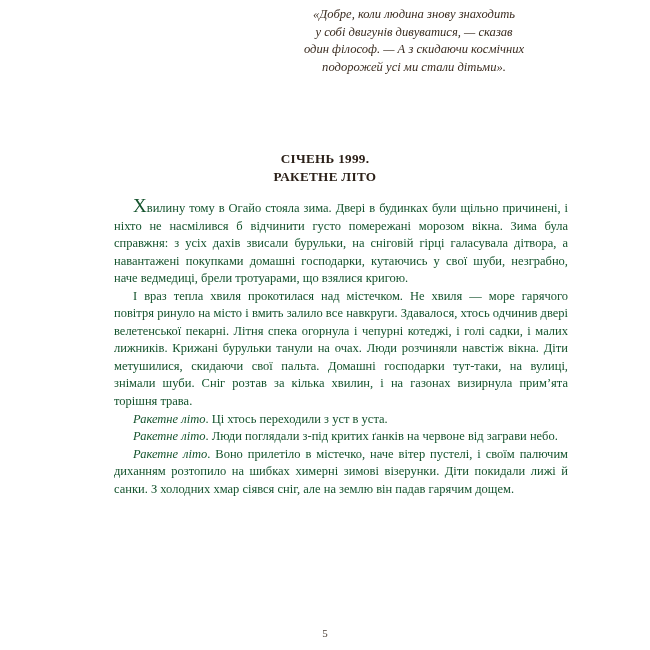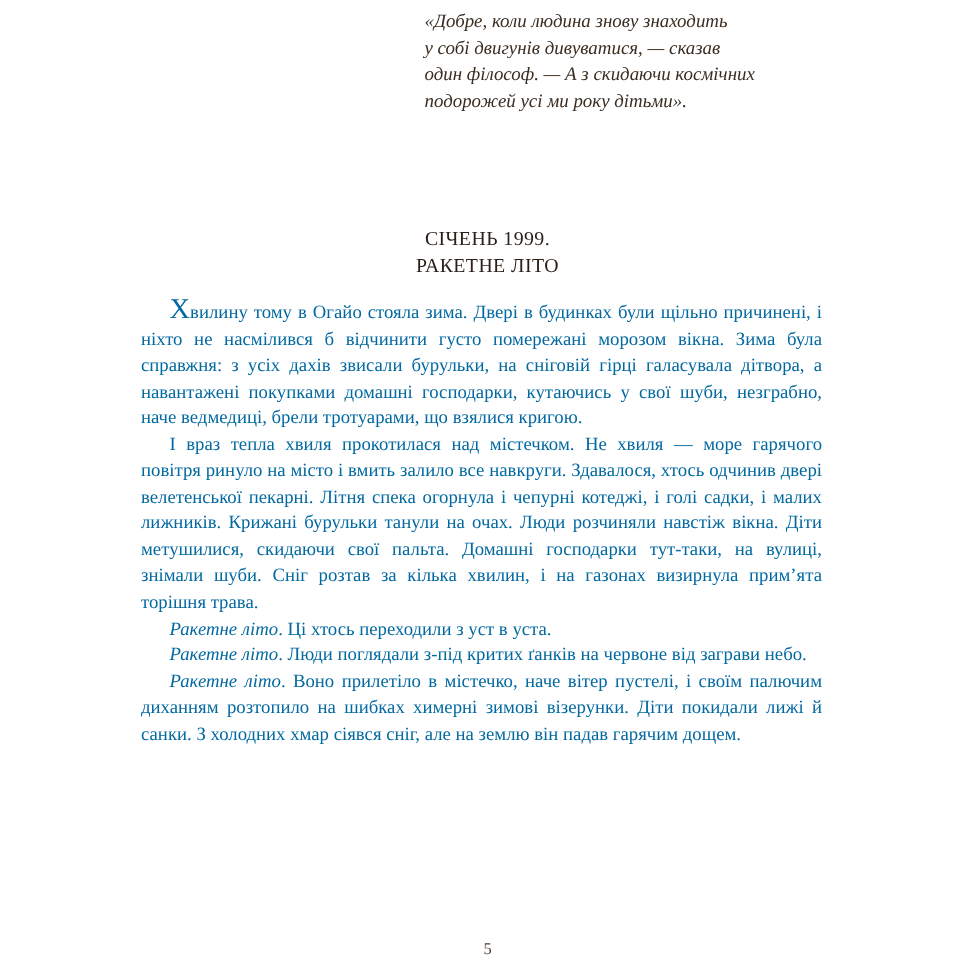--- a/index.html
+++ b/index.html
@@ -25,55 +25,55 @@
 
   
   .epigraph {
     position: absolute;
     left: 283px;
     top: 6px;
     width: 262px;
     font-style: italic;
     font-size: 12.6px;
     line-height: 17.6px;
-    text-align: left;
+    text-align: center;
     color: #3a2c20;
   }
   .epigraph p {
     margin: 0;
   }
 
   
   .chapter-heading {
     position: absolute;
     left: 0;
     top: 150px;
     width: 650px;
     text-align: center;
-    font-weight: normal;
+    font-weight: bold;
     font-size: 13.2px;
     line-height: 17.5px;
     letter-spacing: 0.3px;
     color: #2b2018;
   }
   .chapter-heading .line {
     display: block;
   }
 
   
   .body-text {
     position: absolute;
-    left: 94px;
+    left: 114px;
     top: 200px;
     width: 454px;
     font-size: 12.5px;
     line-height: 17.55px;
     text-align: justify;
     text-justify: inter-word;
-    color: #0369a1;
+    color: #14532d;
     hyphens: manual;
   }
   .body-text p {
     margin: 0;
     text-indent: 19px;
   }
   .initial-cap {
     font-size: 19px;
     line-height: 0;
     font-weight: normal;
@@ -96,21 +96,21 @@
 </style>
 </head>
 <body>
 
 <div class="page">
 
   <div class="epigraph">
     <p>«Добре, коли людина знову знаходить</p>
     <p>у собі двигунів дивуватися, — сказав</p>
     <p>один філософ. — А з скидаючи космічних</p>
-    <p>подорожей усі ми року дітьми».</p>
+    <p>подорожей усі ми стали дітьми».</p>
   </div>
 
   <div class="chapter-heading">
     <span class="line">СІЧЕНЬ 1999.</span>
     <span class="line">РАКЕТНЕ ЛІТО</span>
   </div>
 
   <div class="body-text">
 
     <p><span class="initial-cap">Х</span><span>вилину тому в Огайо стояла зима. Двері в будинках були щільно причинені, і ніхто не насмілився б відчинити густо помережані морозом вікна. Зима була справжня: з усіх дахів звисали бурульки, на сніговій гірці галасувала дітвора, а навантажені покупками домашні господарки, кутаючись у свої шуби, незграбно, наче ведмедиці, брели тротуарами, що взялися кригою.</span></p>

